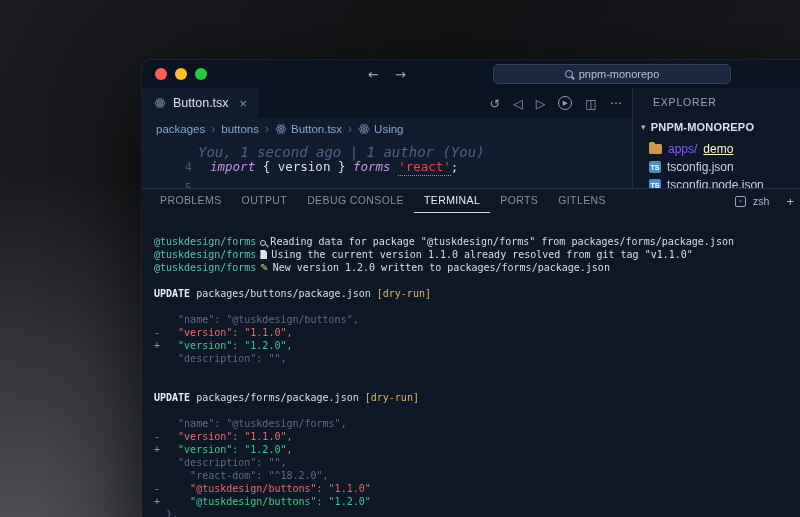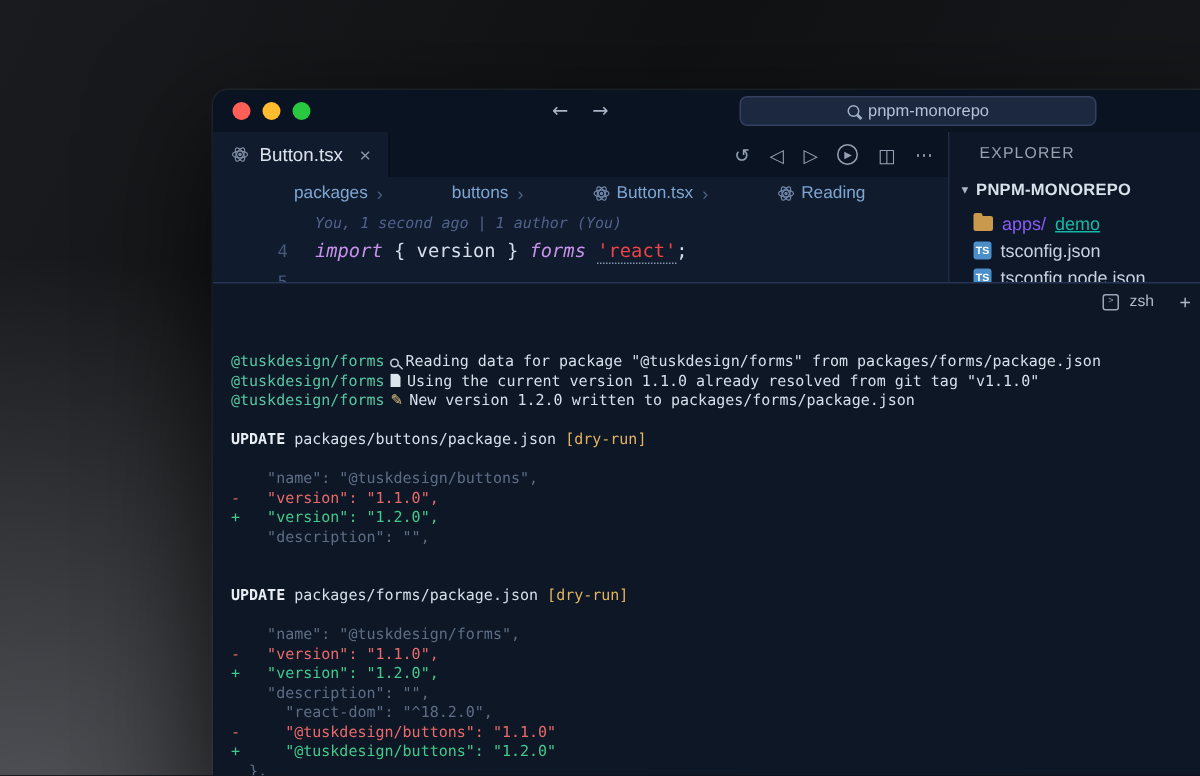--- a/index.html
+++ b/index.html
@@ -47,45 +47,45 @@
     display: flex; align-items: center; gap: 7px; font-size: 12.5px; color: #dbe2ec;
   }
   .tab-ico { color: #7d8ba1; display: inline-flex; }
   .tab-close { color: #8a95a6; font-size: 13px; margin-left: 4px; }
   .ed-actions { position: absolute; right: 10px; top: 0; height: 30px; display: flex; gap: 13px; align-items: center; color: #94a1b5; font-size: 12.5px; font-family: "DejaVu Sans", sans-serif; }
   .ea.run { width: 14px; height: 14px; border: 1px solid currentColor; border-radius: 50%; display: inline-flex; align-items: center; justify-content: center; }
   .ea.run span { font-size: 6.5px; }
 
   .breadcrumb { height: 22px; flex: 0 0 22px; background: #101b2d; display: flex; align-items: center; gap: 6px; padding-left: 14px; font-size: 11.5px; color: #7fa6d3; }
   .bc-sep { color: #50648a; font-size: 12px; }
-  .bc-item { display: inline-flex; gap: 4px; margin-left: 40px; }
+  .bc-item { display: inline-flex; gap: 4px; }
   .bc-ico { color: #6f86a8; display: inline-flex; }
 
   .editor { position: relative; flex: 1; background: #101b2d; overflow: hidden; font-family: "DejaVu Sans Mono", monospace; }
-  .blame { position: absolute; left: 68px; top: 4px; font-size: 10px; font-style: italic; color: #50628c; }
+  .blame { position: absolute; left: 56px; top: 4px; font-size: 14px; font-style: italic; color: #50628c; }
   .ln { position: absolute; left: 28px; width: 22px; text-align: right; font-size: 11.5px; color: #46587c; }
   .ln1 { top: 20px; }
   .ln2 { top: 41px; }
   .codeline { position: absolute; left: 68px; top: 19px; font-size: 12.5px; white-space: pre; }
   .seg-kw { color: #c792ea; font-style: italic; }
   .seg-punct, .seg-ident { color: #d6deeb; }
   .seg-str { color: #ef4444; border-bottom: 1px dotted #8496b4; padding-bottom: 1px; }
 
   
   .sidebar { flex: 1; background: #0d1728; border-left: 1px solid #1e2b47; overflow: hidden; }
   .sb-title { margin: 8px 0 10px 20px; font-size: 10.5px; letter-spacing: .8px; color: #99a3b1; }
   .sb-root { display: flex; align-items: center; gap: 5px; padding-left: 8px; height: 18px; font-size: 11px; font-weight: 700; letter-spacing: .2px; color: #d8e0ea; }
   .sb-chev { font-size: 9px; color: #aab4c2; font-family: "DejaVu Sans", sans-serif; }
   #explorer-items { margin-top: 4px; }
   .tree-row { height: 18px; display: flex; align-items: center; gap: 6px; padding-left: 16px; font-size: 12px; color: #c6d1e0; }
   .fi-folder { width: 13px; height: 10px; background: #c99a4e; border-radius: 1.5px; position: relative; flex: 0 0 13px; }
   .fi-folder::before { content: ''; position: absolute; top: -2.5px; left: 0; width: 6px; height: 3px; background: #c99a4e; border-radius: 1.5px 1.5px 0 0; }
   .fi-ts { width: 12px; height: 12px; flex: 0 0 12px; background: #4a8fc7; color: #fff; font-size: 7px; font-weight: 700; display: flex; align-items: center; justify-content: center; border-radius: 2px; }
   .tree-prefix { color: #8b5cf6; }
-  .tree-label.u { text-decoration: underline; color: #14b8a6; }
+  .tree-label.u { text-decoration: underline; color: #fef9c3; }
 
   
   .panel { flex: 1; background: #0d1726; border-top: 1px solid #273452; overflow: hidden; }
   .panel-tabs { position: relative; height: 24px; display: flex; align-items: stretch; padding-left: 8px; }
   .pt-list { display: flex; }
   .panel-tab { padding: 0 10px; line-height: 23px; height: 24px; font-size: 10.5px; letter-spacing: .4px; color: #87919f; }
   .panel-tab.active { color: #e8edf4; border-bottom: 1px solid #cfd7e2; }
   .panel-right { position: absolute; right: 48px; top: 0; height: 24px; display: flex; align-items: center; gap: 7px; }
   .shell-ico { width: 11px; height: 11px; border: 1px solid #9aa6b8; border-radius: 2px; display: flex; align-items: center; justify-content: center; font-size: 6px; color: #9aa6b8; }
   .shell-name { font-size: 10.5px; color: #aeb9c9; }
@@ -179,21 +179,21 @@
             <span class="bc-sep">›</span>
             <span class="bc-item">
               <span class="bc-ico">
                 <svg viewBox="0 0 24 24" width="12" height="12">
                   <circle cx="12" cy="12" r="2.2" fill="currentColor"></circle>
                   <ellipse cx="12" cy="12" rx="10" ry="4.4" fill="none" stroke="currentColor" stroke-width="1.6" transform="rotate(0 12 12)"></ellipse>
                   <ellipse cx="12" cy="12" rx="10" ry="4.4" fill="none" stroke="currentColor" stroke-width="1.6" transform="rotate(60 12 12)"></ellipse>
                   <ellipse cx="12" cy="12" rx="10" ry="4.4" fill="none" stroke="currentColor" stroke-width="1.6" transform="rotate(120 12 12)"></ellipse>
                 </svg>
               </span>
-              <span>Reading</span>
+              <span>Using</span>
             </span>
           </div>
 
         <div class="editor">
           <div class="blame">You, 1 second ago | 1 author (You)</div>
           <div class="ln ln1">4</div>
           <div class="codeline" id="code-line"><span class="cseg seg-kw">import</span><span class="cseg seg-punct"> { </span><span class="cseg seg-ident">version</span><span class="cseg seg-punct"> } </span><span class="cseg seg-kw">forms</span><span class="cseg seg-punct"> </span><span class="cseg seg-str">'react'</span><span class="cseg seg-punct">;</span></div>
           <div class="ln ln2">5</div>
         </div>
       </div>
@@ -217,20 +217,28 @@
             <div class="tree-row">
               <span class="fi-ts">TS</span>
               <span class="tree-label">tsconfig.node.json</span>
             </div>
           </div>
       </div>
     </div>
 
     <div class="panel">
       <div class="panel-tabs">
+        <div class="pt-list" id="panel-tabs-list">
+            <div class="panel-tab">PROBLEMS</div>
+            <div class="panel-tab">OUTPUT</div>
+            <div class="panel-tab">DEBUG CONSOLE</div>
+            <div class="panel-tab active">TERMINAL</div>
+            <div class="panel-tab">PORTS</div>
+            <div class="panel-tab">GITLENS</div>
+          </div>
         <div class="panel-right">
           <span class="shell-ico">
               <span>&gt;</span>
             </span>
           <span class="shell-name">zsh</span>
           <span class="plus">+</span>
         </div>
       </div>
       <div class="terminal" id="terminal"><div class="tline"><span class="seg-pkg">@tuskdesign/forms</span><span class="tico ico-search"></span><span class="seg-plain">Reading data for package "@tuskdesign/forms" from packages/forms/package.json</span></div><div class="tline"><span class="seg-pkg">@tuskdesign/forms</span><span class="tico ico-file"></span><span class="seg-plain">Using the current version 1.1.0 already resolved from git tag "v1.1.0"</span></div><div class="tline"><span class="seg-pkg">@tuskdesign/forms</span><span class="tico ico-pencil">✎</span><span class="seg-plain">New version 1.2.0 written to packages/forms/package.json</span></div><div class="tline">&nbsp;</div><div class="tline"><span class="seg-upd">UPDATE</span><span class="seg-plain"> packages/buttons/package.json </span><span class="seg-warn">[dry-run]</span></div><div class="tline">&nbsp;</div><div class="tline"><span class="seg-dim">    "name": "@tuskdesign/buttons",</span></div><div class="tline"><span class="seg-del">-   "version": "1.1.0",</span></div><div class="tline"><span class="seg-add">+   "version": "1.2.0",</span></div><div class="tline"><span class="seg-dim">    "description": "",</span></div><div class="tline">&nbsp;</div><div class="tline">&nbsp;</div><div class="tline"><span class="seg-upd">UPDATE</span><span class="seg-plain"> packages/forms/package.json </span><span class="seg-warn">[dry-run]</span></div><div class="tline">&nbsp;</div><div class="tline"><span class="seg-dim">    "name": "@tuskdesign/forms",</span></div><div class="tline"><span class="seg-del">-   "version": "1.1.0",</span></div><div class="tline"><span class="seg-add">+   "version": "1.2.0",</span></div><div class="tline"><span class="seg-dim">    "description": "",</span></div><div class="tline"><span class="seg-dim">      "react-dom": "^18.2.0",</span></div><div class="tline"><span class="seg-del">-     "@tuskdesign/buttons": "1.1.0"</span></div><div class="tline"><span class="seg-add">+     "@tuskdesign/buttons": "1.2.0"</span></div><div class="tline"><span class="seg-dim">  },</span></div></div>
     </div>

